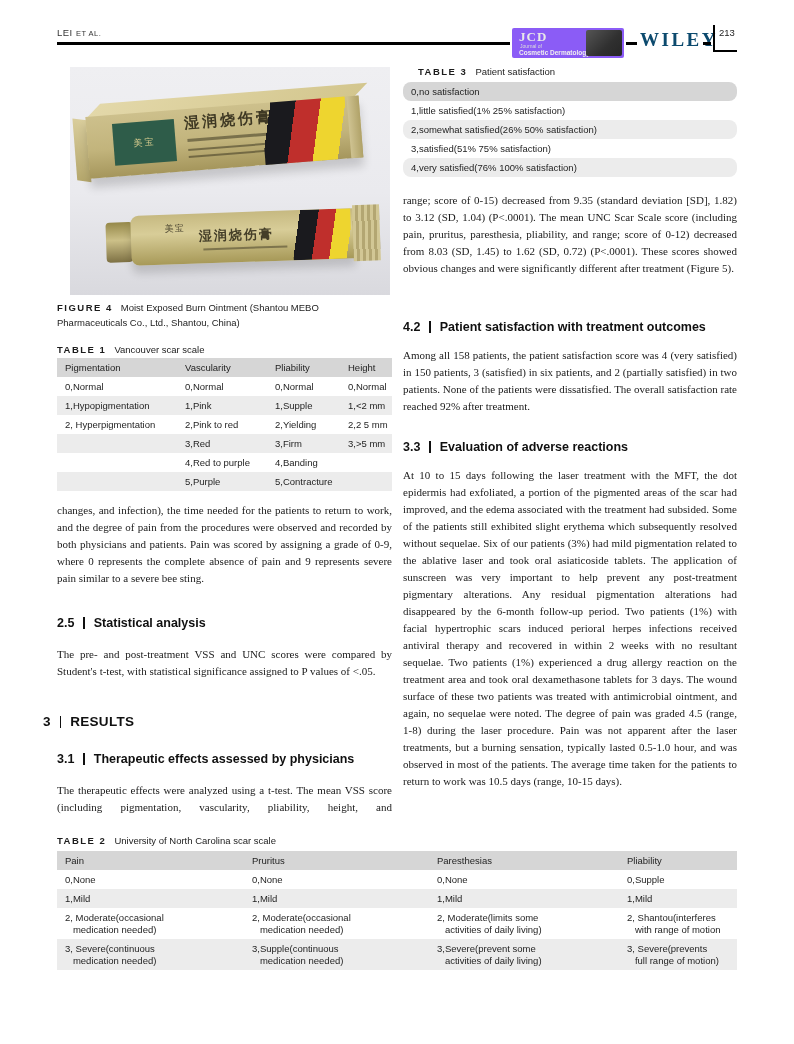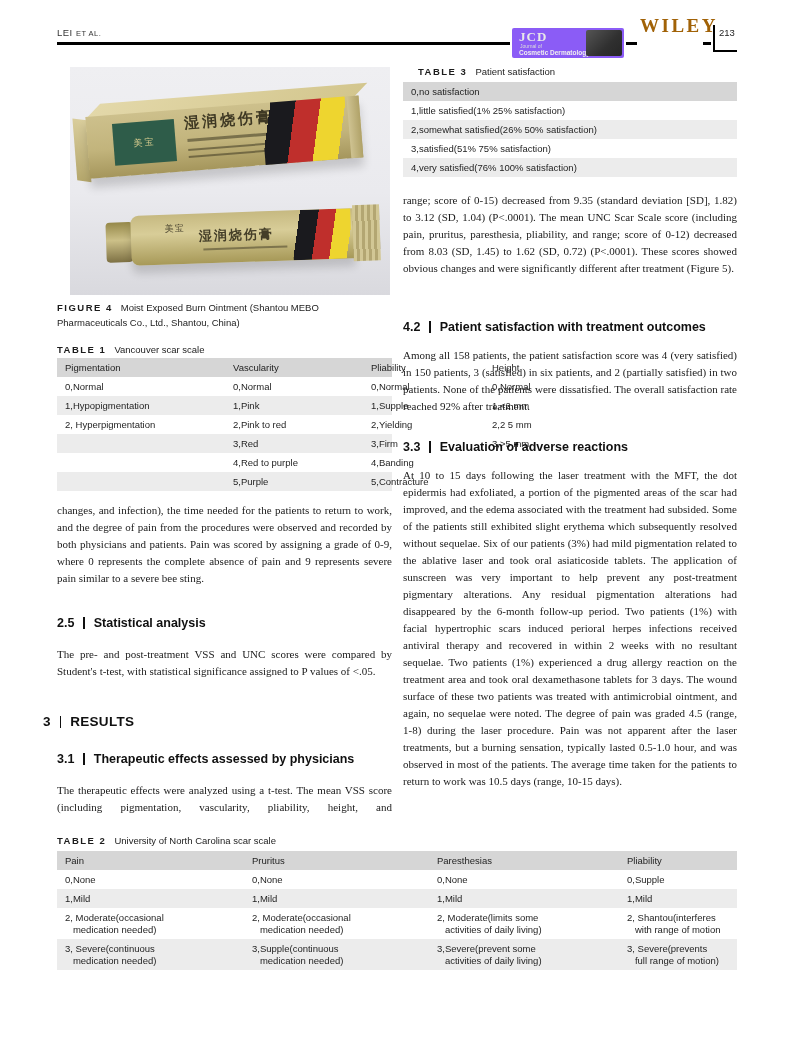--- a/index.html
+++ b/index.html
@@ -13,22 +13,22 @@
   .rule-left { position:absolute; left:57px; top:42px; width:453px; height:2.5px; background:#000; }
   .jcd-logo { position:absolute; left:512px; top:28px; width:112px; height:30px; background:#8b5cf6;
               border-radius:2px; overflow:hidden; }
   .jcd-abbr { position:absolute; left:7px; top:1px; font-family:"Liberation Serif", serif;
               font-size:13px; font-weight:bold; color:#e8e8e8; letter-spacing:1px; }
   .jcd-sub1 { position:absolute; left:8px; top:15px; font-size:5px; color:#dcdcdc; }
   .jcd-sub2 { position:absolute; left:7px; top:21px; font-size:6.5px; font-weight:bold; color:#efefef; }
   .jcd-emblem { position:absolute; right:2px; top:2px; bottom:2px; width:36px;
                 background:linear-gradient(135deg,#555 0%,#303030 60%,#262626 100%); border-radius:2px; }
   .dash1 { position:absolute; left:626px; top:42px; width:11px; height:2.5px; background:#000; }
-  .wiley { position:absolute; left:640px; top:15px; font-family:"Liberation Serif", serif;
-           font-weight:bold; font-size:19px; letter-spacing:2.5px; color:#a16207; }
+  .wiley { position:absolute; left:640px; top:29px; font-family:"Liberation Serif", serif;
+           font-weight:bold; font-size:19px; letter-spacing:2.5px; color:#0c4a6e; }
   .dash2 { position:absolute; left:703px; top:42px; width:8px; height:2.5px; background:#000; }
   .vbar  { position:absolute; left:713px; top:25px; width:1.5px; height:26px; background:#000; }
   .pageno { position:absolute; left:719px; top:27px; font-size:9.5px; color:#222; }
   .rule-right { position:absolute; left:713px; top:50px; width:24px; height:1.5px; background:#000; }
 
   
   .photo { position:absolute; left:70px; top:67px; width:320px; height:228px;
            background:linear-gradient(180deg,#efeff2 0%,#eaeaee 55%,#d9d9de 100%); overflow:hidden; }
   .box-group { position:absolute; left:16px; top:48px; width:276px; height:72px;
                transform:rotate(-4.5deg); transform-origin:left center; }
@@ -78,24 +78,24 @@
   .sect .sep { display:inline-block; width:1.4px; height:12px; background:#101010;
                margin:0 9px; vertical-align:-1.5px; }
   .sect.big { font-size:13.5px; letter-spacing:.3px; }
 
   
   .tbl { position:absolute; font-size:9.5px; line-height:12px; color:#1e1e1e; }
   .trow { display:grid; align-items:center; min-height:19px; }
   .trow.head { background:#d6d6d6; }
   .trow.shade { background:#ececec; }
   .c { padding:3px 4px 3px 8px; }
-  .t1 .trow { grid-template-columns:120px 90px 73px 52px;gap:48px; }
+  .t1 .trow { grid-template-columns:120px 90px 73px 52px; }
   .t2 .trow { grid-template-columns:187px 185px 190px 118px; align-items:start; }
   .t2 .c { white-space:pre-wrap; padding-top:4px; padding-bottom:3px; }
-  .t3 .trow { grid-template-columns:1fr; }
+  .t3 .trow { grid-template-columns:1fr;border-radius:8px; }
 </style>
 </head>
 <body>
 
 <div class="page">
 
   <div class="hdr-authors">
     <span>LEI</span>
     <span class="etal">ET AL.</span>
   </div>

